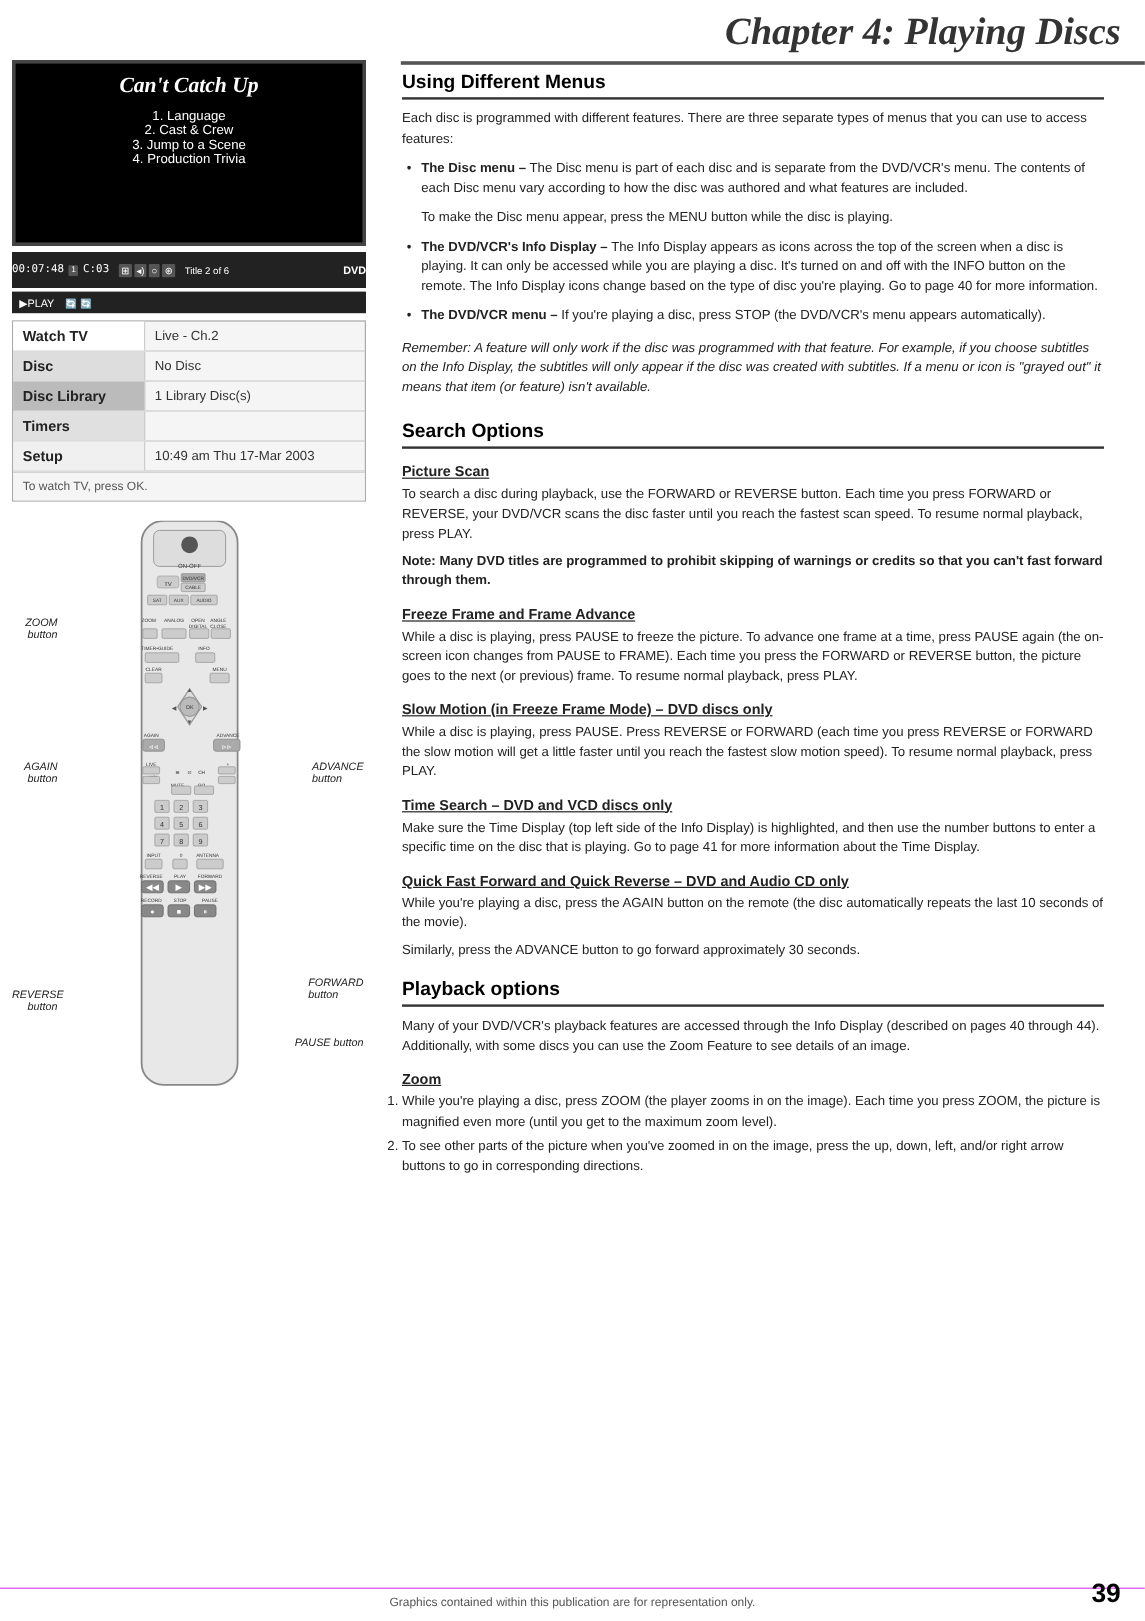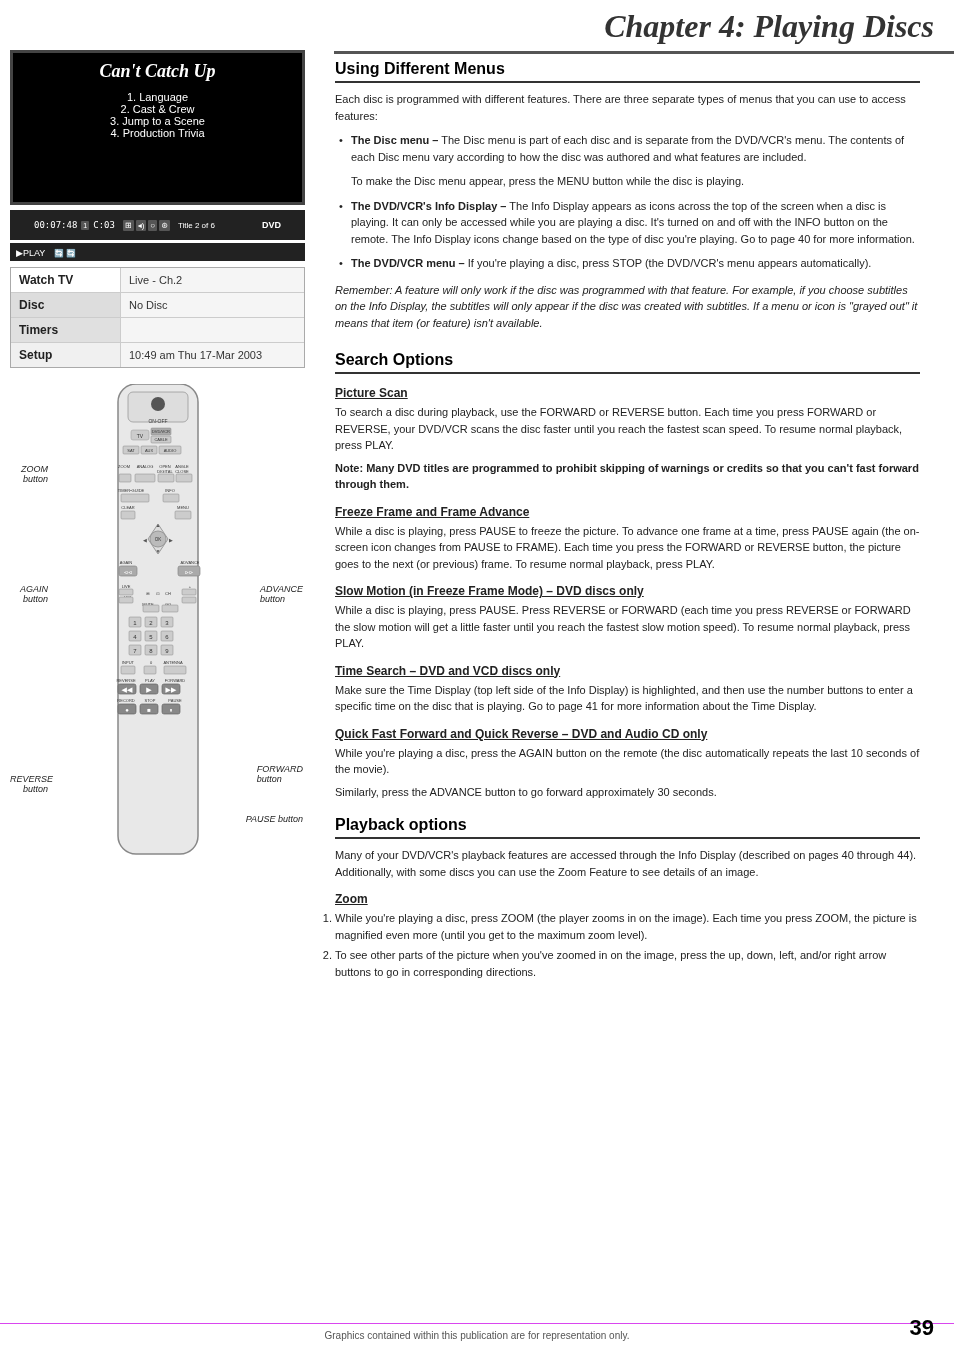--- a/index.html
+++ b/index.html
@@ -74,21 +74,21 @@
       width: 160px;
     }
 
     
     .status-bar {
       background: #222;
       width: 295px;
       height: 30px;
       display: flex;
       align-items: center;
-      padding: 0 24px;
+      padding: 0 0;
       gap: 4px;
       margin-bottom: 3px;
     }
     .status-time {
       color: #fff;
       font-size: 9px;
       font-family: monospace;
     }
     .status-icon-box {
       background: #555;
@@ -298,27 +298,32 @@
     <div class="menu-panel">
       <div class="menu-row">
         <div class="menu-label watch">Watch TV</div>
         <div class="menu-value">Live - Ch.2</div>
       </div>
       <div class="menu-row">
         <div class="menu-label disc">Disc</div>
         <div class="menu-value">No Disc</div>
       </div>
       <div class="menu-row">
+        <div class="menu-label disc-library">Disc Library</div>
+        <div class="menu-value">1 Library Disc(s)</div>
+      </div>
+      <div class="menu-row">
         <div class="menu-label timers">Timers</div>
         <div class="menu-value"></div>
       </div>
       <div class="menu-row">
         <div class="menu-label setup">Setup</div>
         <div class="menu-value">10:49 am Thu 17-Mar 2003</div>
       </div>
+      <div class="menu-footer">To watch TV, press OK.</div>
     </div>
   </div>
 
   <div style="margin-top: 16px; position: relative; width: 295px;">
 
     <div style="position:absolute; left:0; top:80px; font-size:9px; font-style:italic; text-align:right; width:38px;">
       <span>ZOOM</span><br>
       <span>button</span>
     </div>
     <div style="position:absolute; left:0; top:200px; font-size:9px; font-style:italic; text-align:right; width:38px;">

